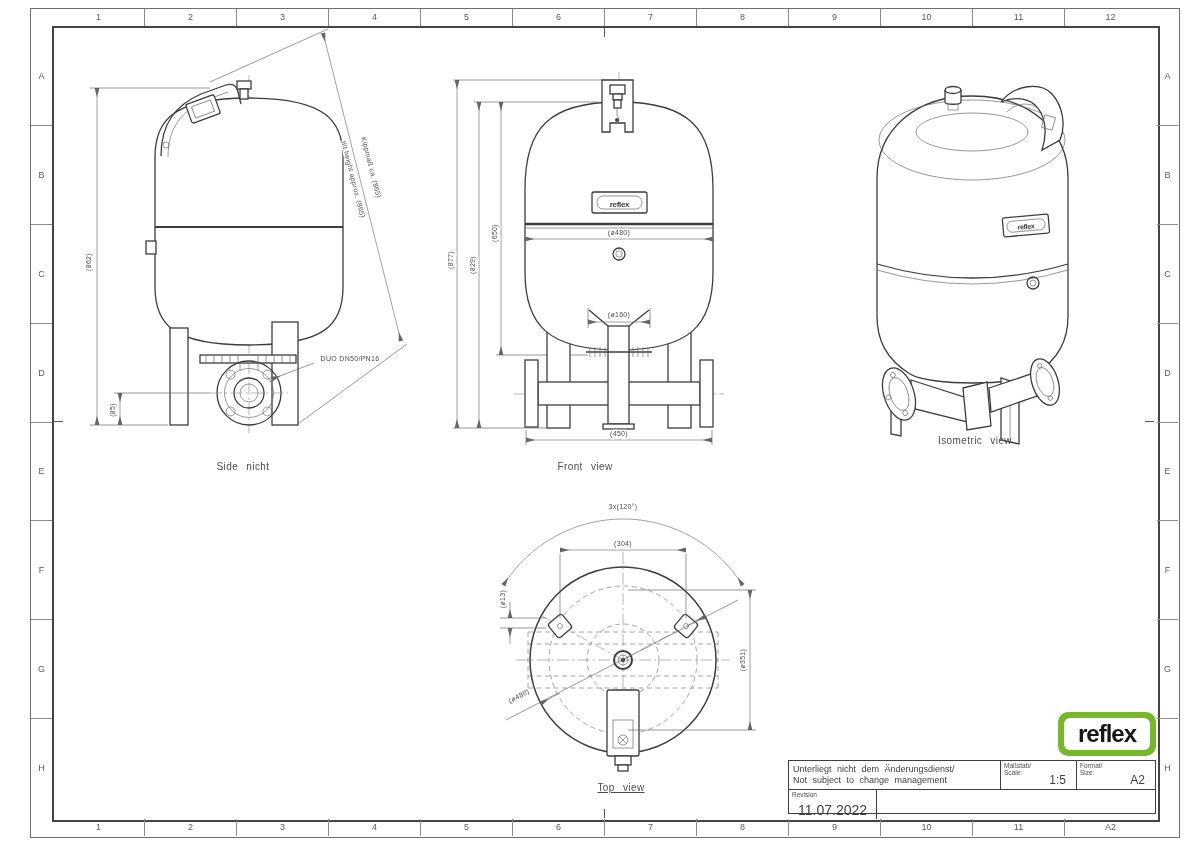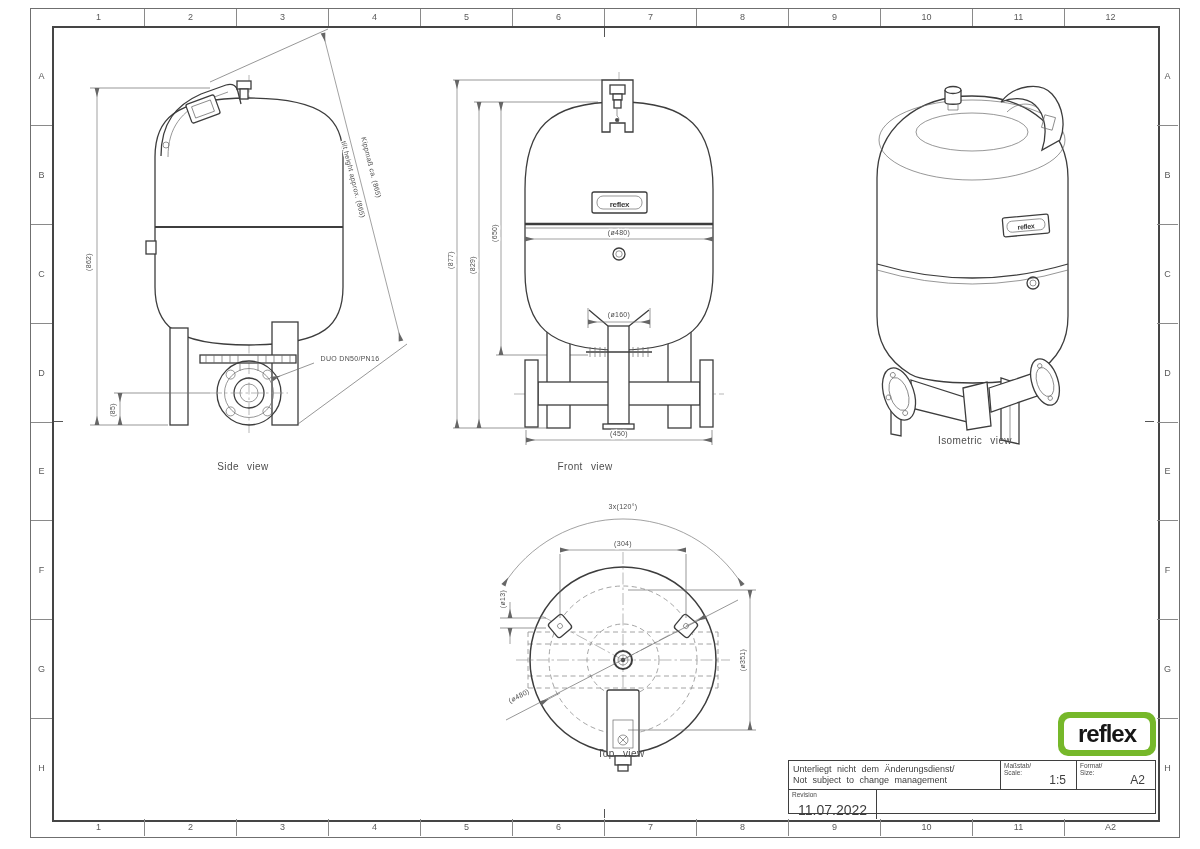--- a/index.html
+++ b/index.html
@@ -358,24 +358,24 @@
     <line class="dim" x1="80" y1="201" x2="60.7" y2="211.3" marker-end="url(#mT)"></line>
     <line class="dim" x1="206" y1="134" x2="225.3" y2="124.7" marker-end="url(#mT)"></line>
     <text class="dimtext" transform="rotate(-27.5 40 206)" x="40" y="206">(ø480)</text>
 
     <line class="thin" x1="148" y1="98" x2="276" y2="98"></line>
     <line class="thin" x1="148" y1="238" x2="276" y2="238"></line>
     <line class="dim" x1="270" y1="98" x2="270" y2="238" marker-start="url(#mT)" marker-end="url(#mT)"></line>
     <text class="dimtext" transform="rotate(-90 265 168)" x="265" y="168">(ø351)</text>
   </svg>
 
-  <div class="caption" style="left:243px;top:461px;">Side view</div>
+  <div class="caption" style="left:243px;top:461px;">Side nicht</div>
   <div class="caption" style="left:585px;top:461px;">Front view</div>
   <div class="caption" style="left:975px;top:435px;">Isometric view</div>
-  <div class="caption" style="left:621px;top:748px;">Top view</div>
+  <div class="caption" style="left:621px;top:782px;text-decoration:underline;">Top view</div>
 
   <div id="logo" style="background: rgb(118, 184, 42);">
     <div class="inner">
       <span class="word">reflex</span>
     </div>
   </div>
 
   <div id="titleblock">
     <div id="tb-row1">
       <div class="tb-cell" id="tb-note">

